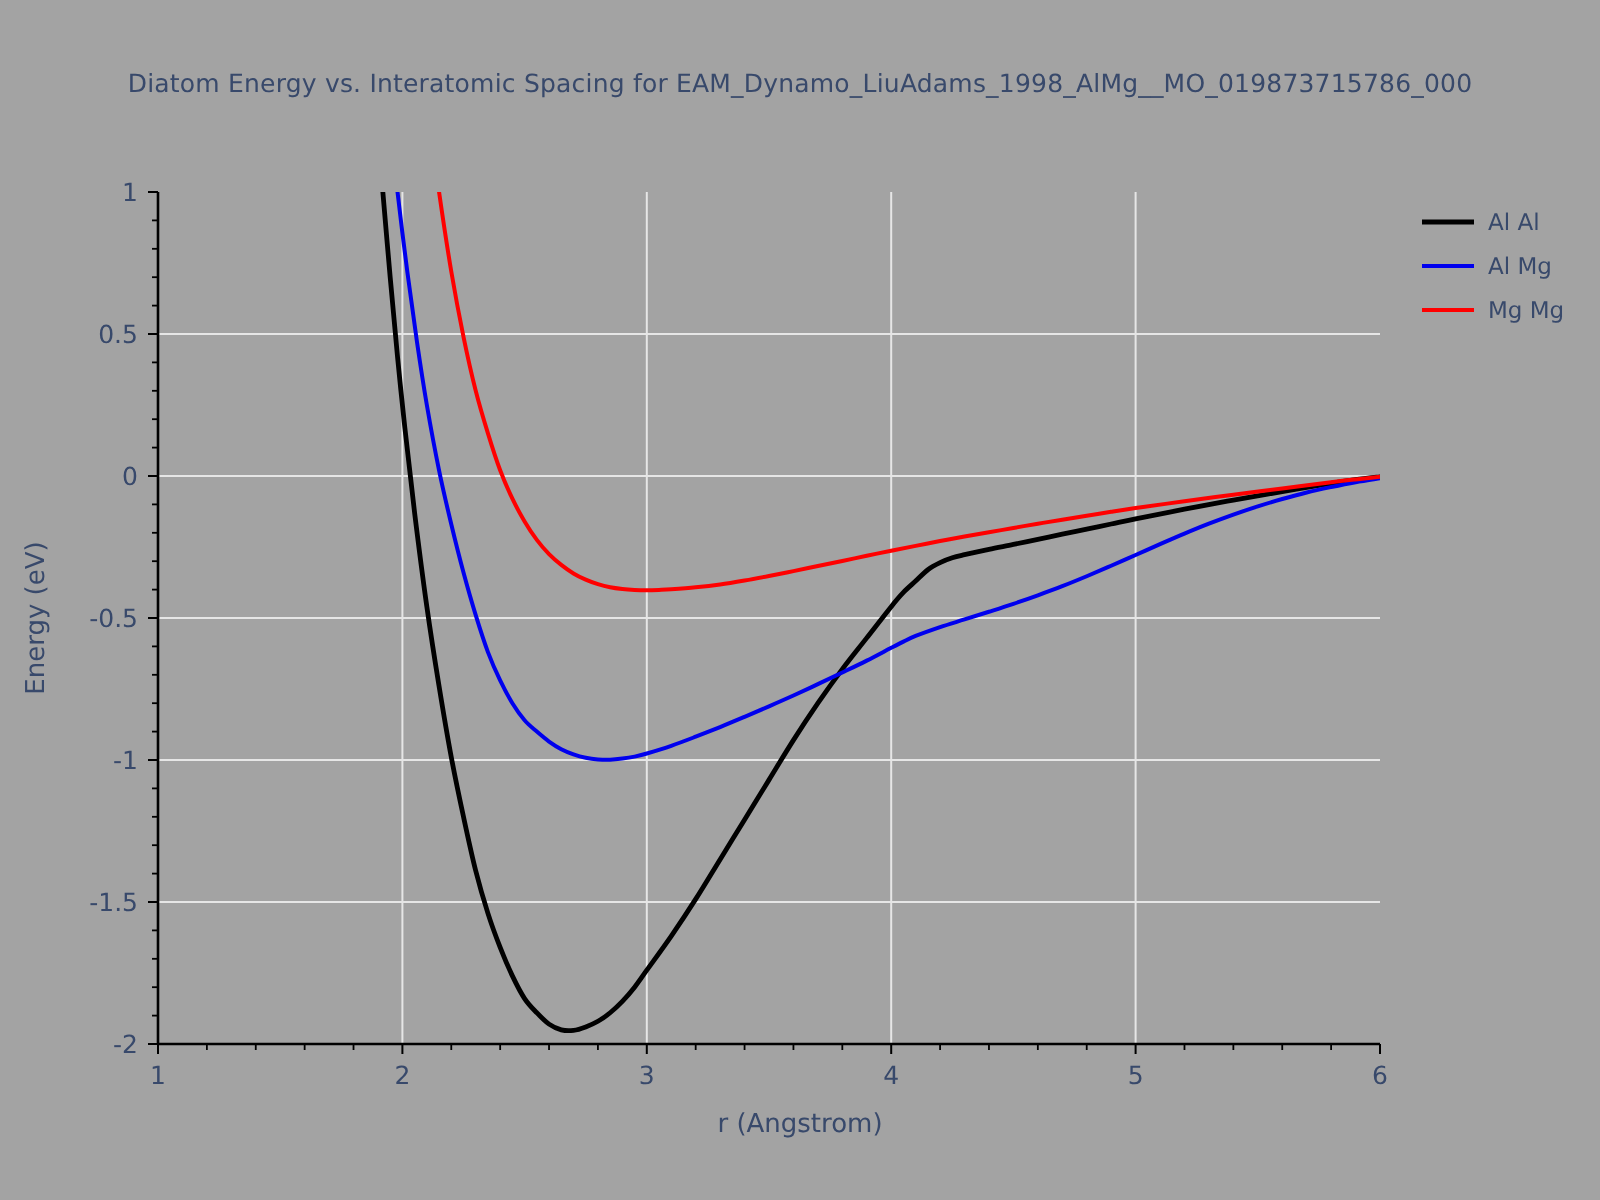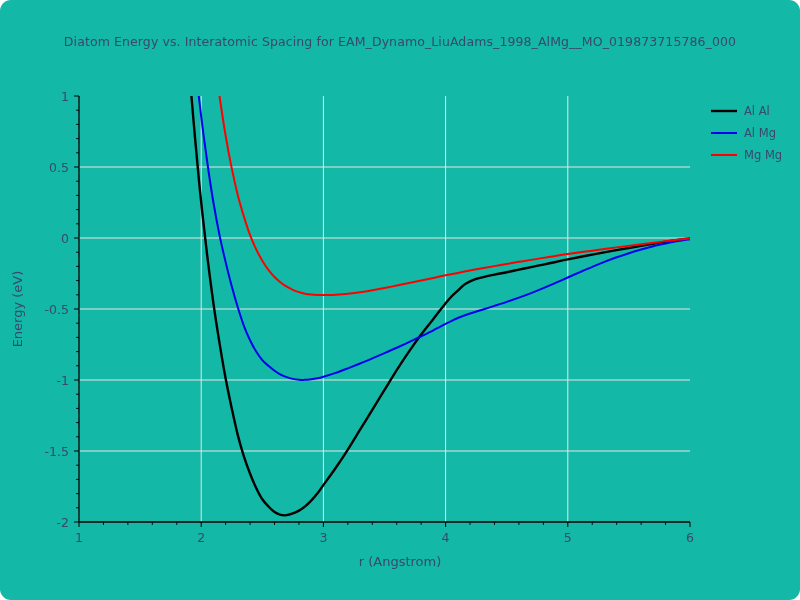--- a/index.html
+++ b/index.html
@@ -10,22 +10,21 @@
   body {
     width: 800px;
     height: 600px;
     overflow: hidden;
     font-family: "DejaVu Sans", sans-serif;
   }
   #figure {
     position: relative;
     width: 800px;
     height: 600px;
-    background: #14b8a6;
-    border-radius: 11px;
+    background: #a3a3a3;
   }
   .plot-title {
     position: absolute;
     left: 0;
     top: 34px;
     width: 800px;
     text-align: center;
     font-size: 12.5px;
     color: #38496b;
     font-family: "DejaVu Sans", sans-serif;

